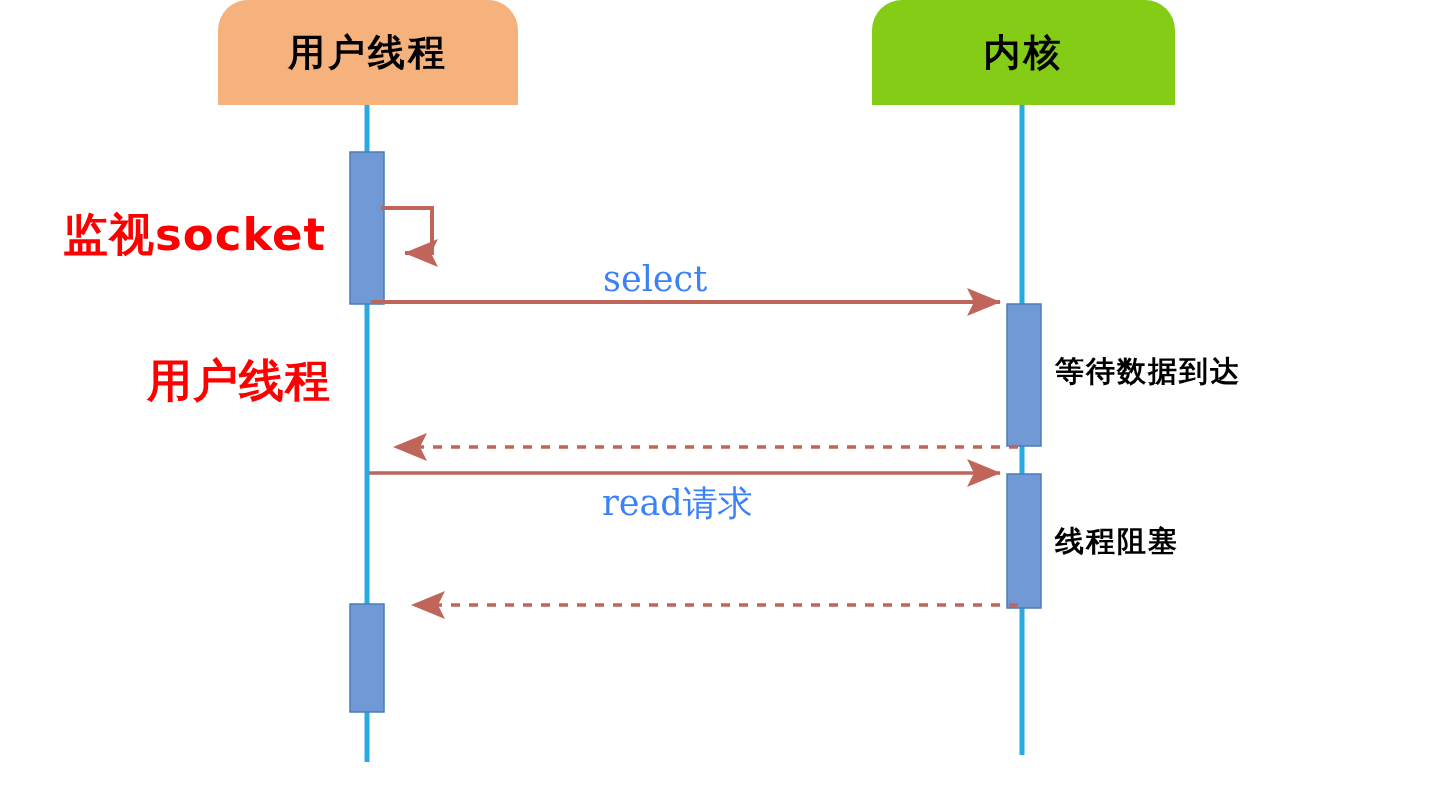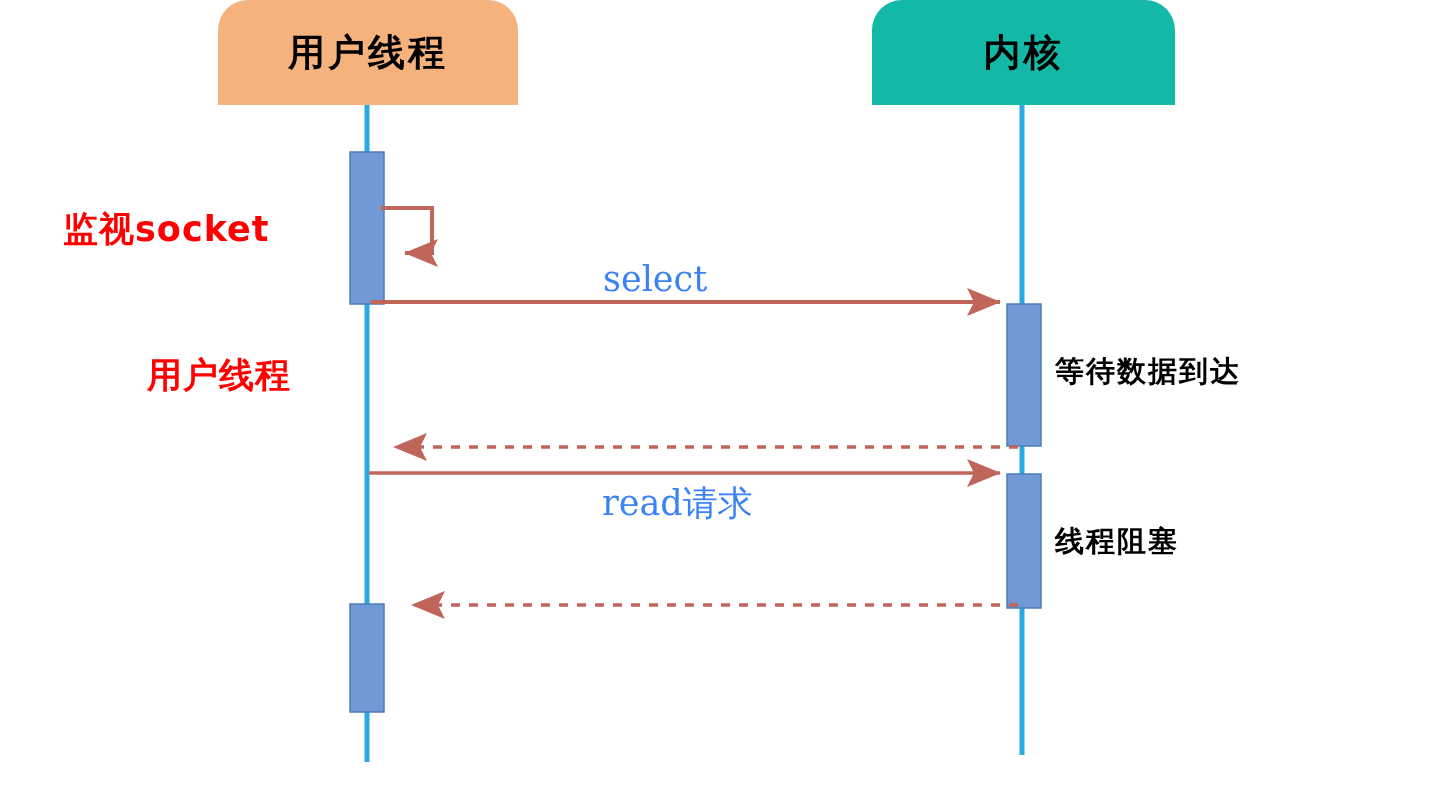--- a/index.html
+++ b/index.html
@@ -51,21 +51,21 @@
     font-family: "DejaVu Serif", "Liberation Serif", serif;
     font-size: 35px;
     color: #3b82f6;
     white-space: nowrap;
     line-height: 1;
   }
   .note-label {
     position: absolute;
     font-family: "DejaVu Sans", "Liberation Sans", sans-serif;
     font-weight: bold;
-    font-size: 35px;
+    font-size: 45px;
     color: #FF0000;
     white-space: nowrap;
     letter-spacing: 1px;
     line-height: 1;
   }
   .side-label {
     position: absolute;
     font-family: "DejaVu Sans", "Liberation Sans", sans-serif;
     font-weight: bold;
     font-size: 29px;
@@ -113,21 +113,21 @@
 
     <line x1="369" y1="473" x2="1000" y2="473" stroke="#C0655A" stroke-width="3.5" marker-end="url(#arrow-big)"></line>
 
     <line x1="1018" y1="605" x2="412" y2="605" stroke="#C0655A" stroke-width="3.5" stroke-dasharray="9 9" marker-end="url(#arrow-big)"></line>
   </svg>
 
   <div class="participant-box" style="left:218px; top:0px; width:300px; height:105px; background:#F5B27D;">
     <span class="participant-label">用户线程</span>
   </div>
 
-  <div class="participant-box" style="left:872px; top:0px; width:303px; height:105px; background:#14b8a6;">
+  <div class="participant-box" style="left:872px; top:0px; width:303px; height:105px; background:#84cc16;">
     <span class="participant-label">内核</span>
   </div>
 
   <div class="note-label" style="left:63px; top:212px;">监视socket</div>
 
   <div class="note-label" style="left:147px; top:358px;">用户线程</div>
 
   <div class="side-label" style="left:1055px; top:357px;">等待数据到达</div>
 
   <div class="side-label" style="left:1055px; top:527px;">线程阻塞</div>

